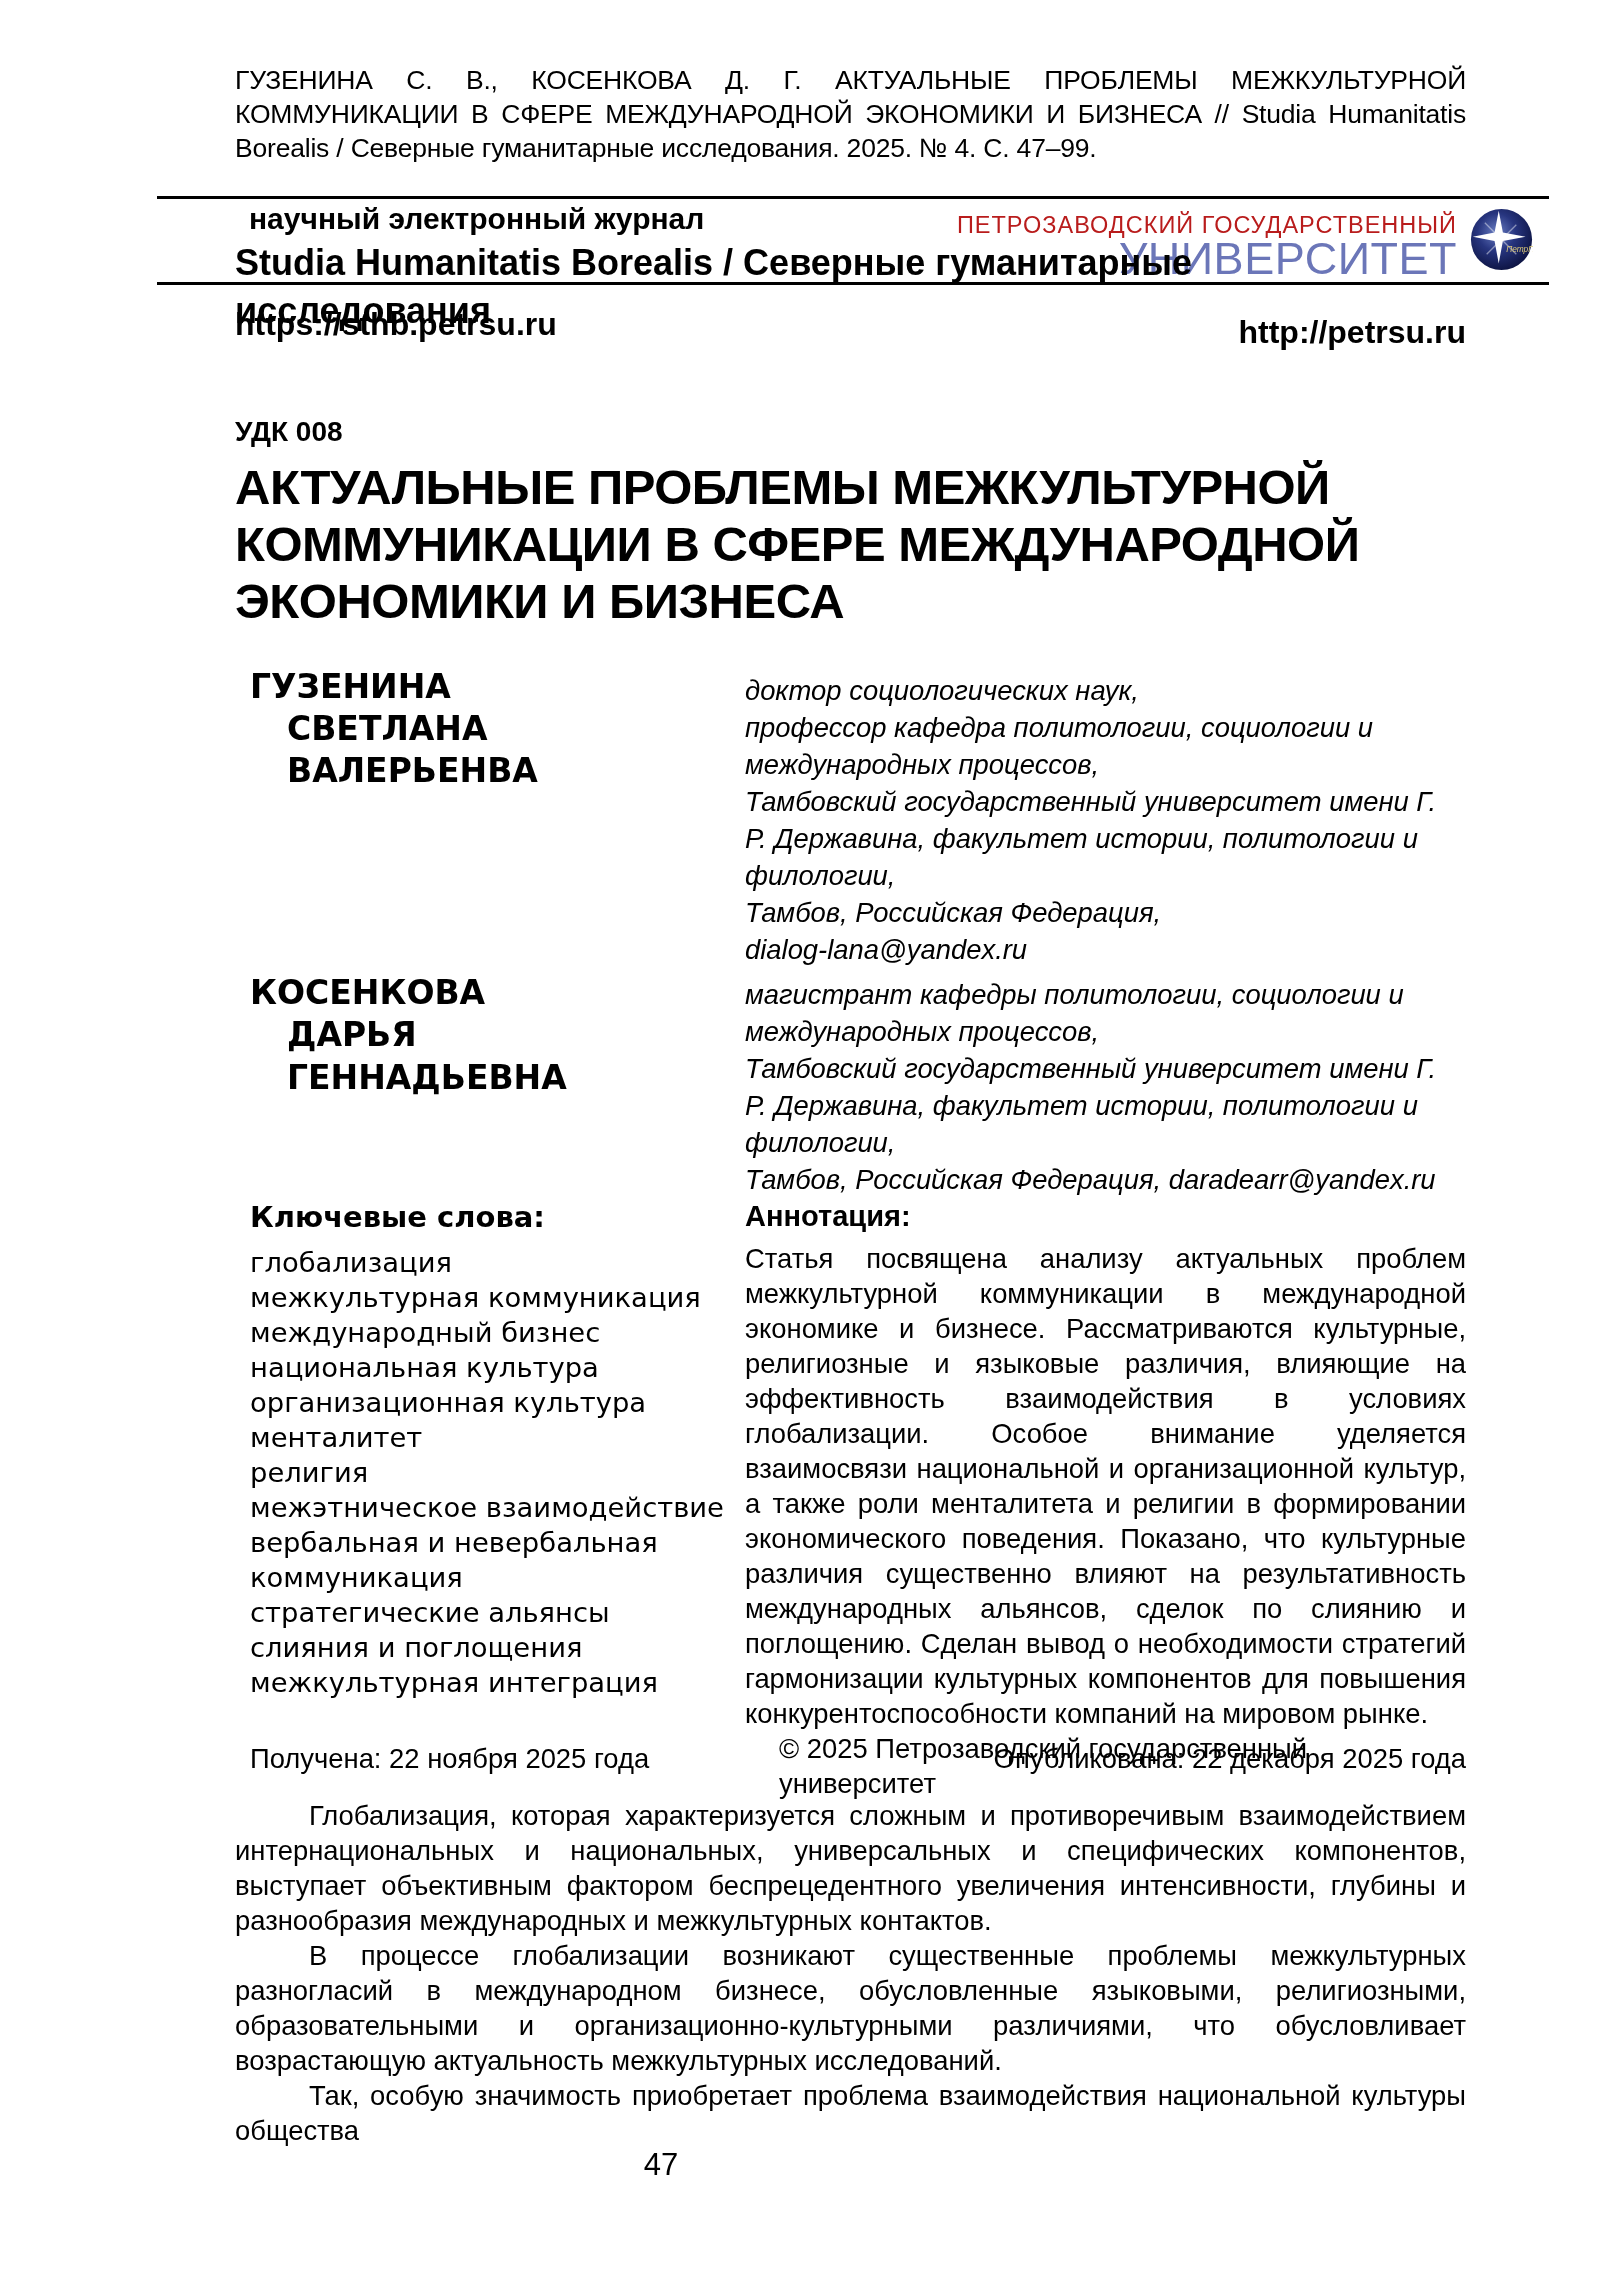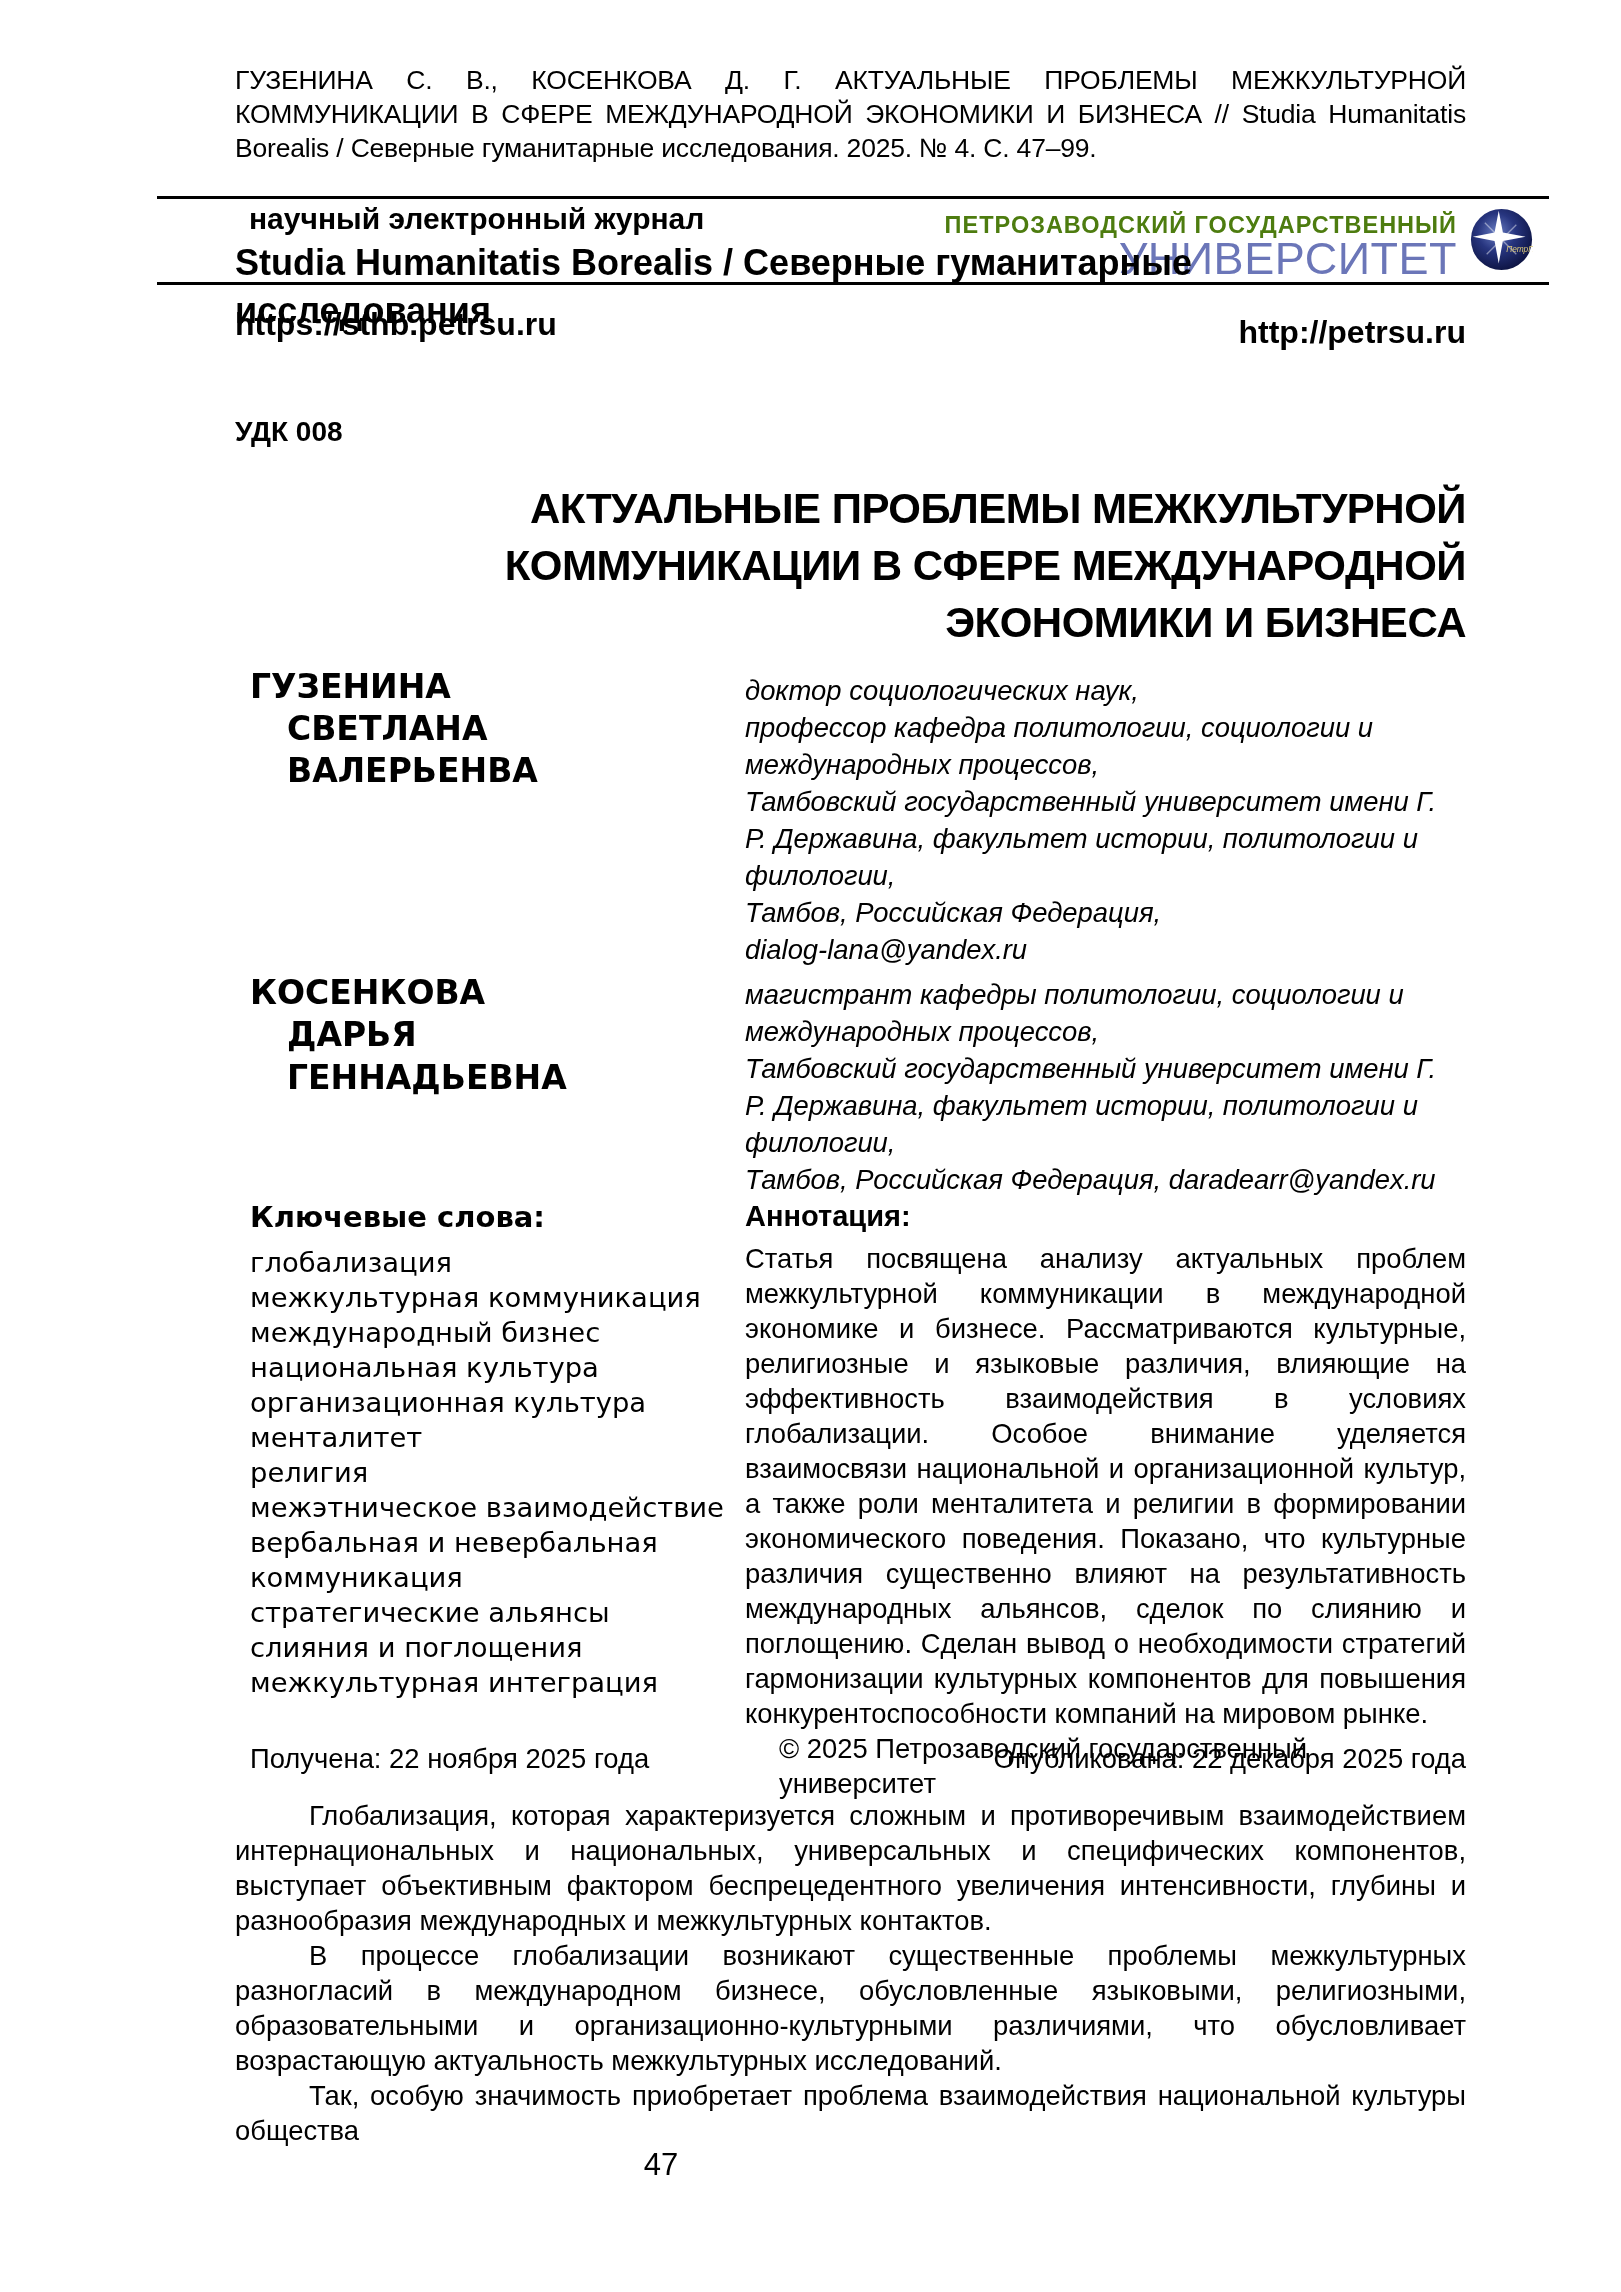--- a/index.html
+++ b/index.html
@@ -21,29 +21,29 @@
   }
   .rule{height:2.9px;background:#000;left:157px;width:1392px;}
   .rule-top{top:196px;}
   .rule-mid{top:282px;}
   
   .journal-type{top:202px;left:249px;font-size:30px;font-weight:bold;z-index:2;}
   .journal-title1{top:242px;left:235px;font-size:36px;font-weight:bold;z-index:3;white-space:nowrap;}
   .journal-title2{top:290px;left:235px;font-size:36px;font-weight:bold;z-index:3;}
   .journal-url{top:306px;left:235px;font-size:32px;font-weight:bold;z-index:2;}
   .university-url{top:306px;right:155px;font-size:32px;font-weight:bold;margin-top:8px;}
-  .univ-line1{top:212px;right:164px;font-size:23.5px;font-weight:bold;letter-spacing:1px;color:#4d7c0f;z-index:1;white-space:nowrap;}
+  .univ-line1{top:212px;right:164px;font-size:23.5px;font-weight:normal;letter-spacing:1px;color:#b91c1c;z-index:1;white-space:nowrap;}
   .univ-line2{top:233px;right:164px;font-size:45px;letter-spacing:0.5px;color:#6b76b8;z-index:1;white-space:nowrap;margin-left:29px;}
   .emblem{top:208px;left:1470px;width:63px;height:63px;z-index:1;}
   
   .udc{top:416px;left:235px;font-size:28px;font-weight:bold;}
   .article-title{
-    top:480px;left:235px;width:1231px;
-    font-size:42px;line-height:57px;font-weight:bold;
-    text-align:right;white-space:pre-line;letter-spacing:-0.5px;
+    top:459px;left:235px;width:1231px;
+    font-size:49px;line-height:57px;font-weight:bold;
+    text-align:left;white-space:pre-line;letter-spacing:-0.5px;
   }
   
   .author-name{font-family:"DejaVu Sans",sans-serif;font-size:33px;font-weight:bold;white-space:nowrap;}
   .a1n1{top:667px;left:250px;}  .a1n2{top:709px;left:287px;}  .a1n3{top:751px;left:287px;}
   .a2n1{top:973px;left:250px;}  .a2n2{top:1015px;left:287px;} .a2n3{top:1058px;left:287px;}
   .affiliation{
     left:745px;width:725px;
     font-size:27.4px;line-height:37px;font-style:italic;
     white-space:pre-line;
   }

